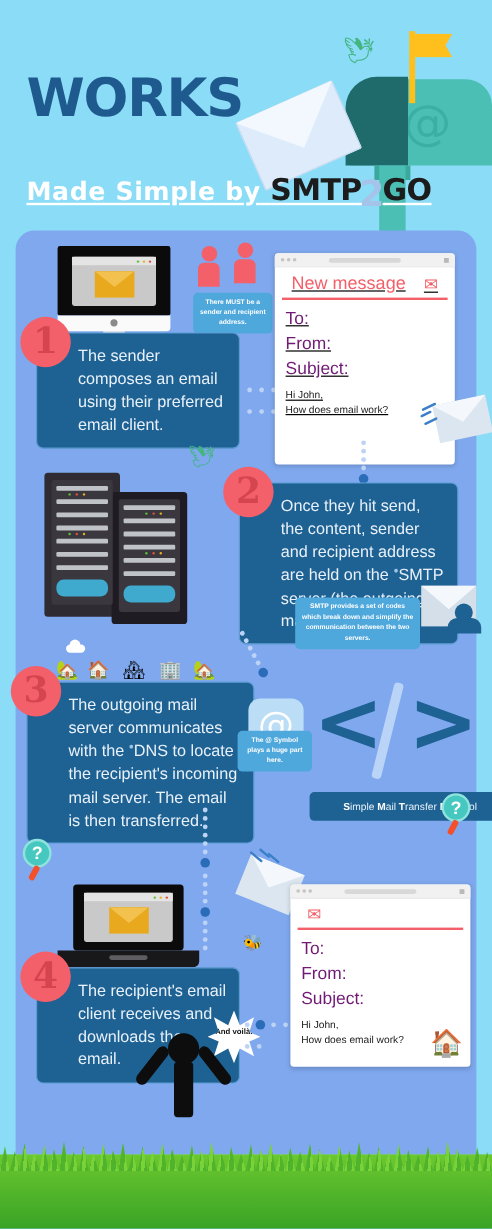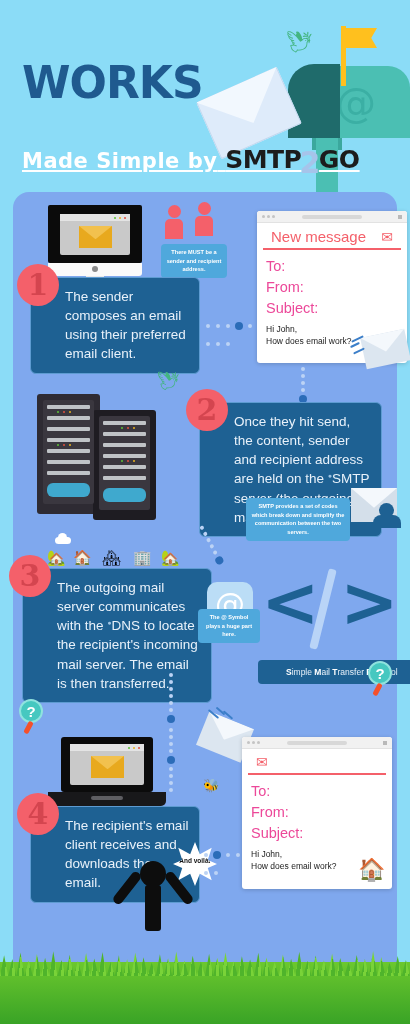--- a/index.html
+++ b/index.html
@@ -87,21 +87,21 @@
           box-shadow:0 1px 4px rgba(0,0,0,.18); }
   .winbar { height:12px; background:#F1F1F1; border-radius:3px 3px 0 0;
             position:relative; border-bottom:1px solid #E2E2E2; }
   .winbar .d { position:absolute; top:4px; width:3px; height:3px; border-radius:50%; background:#C4C4C4; }
   .winbar .u { position:absolute; left:30%; top:4px; width:40%; height:4px;
                background:#D8D8D8; border-radius:2px; }
   .winbar .sq{ position:absolute; right:5px; top:4px; width:4px; height:4px; background:#B9B9B9; }
   .wintitle { color:#F4606A; font-size:15px; padding:5px 8px 3px;
               border-bottom:2px solid #F4606A; margin:0 6px;
               display:flex; justify-content:space-between; align-items:center; }
-  .winfields { padding:6px 9px 0; font-size:14.5px; color:#ec4899; line-height:1.45; }
+  .winfields { padding:6px 9px 0; font-size:14.5px; color:#701a75; line-height:1.45; }
   .winbody { padding:4px 9px 8px; font-size:8.5px; color:#1B1B1B; line-height:1.45; }
 
   
   .mon-screen{ position:absolute; background:#0B0B0B; border-radius:2px; }
   .mon-inner { position:absolute; background:#C9C9C9; border-radius:2px; }
   .mon-bar   { position:absolute; background:#E4E4E4; }
   .env-gold  { position:absolute; background:#E8A91E; }
   .env-gold::after{ content:""; position:absolute; left:0; top:0; width:100%; height:60%;
                     background:#F2C14E; clip-path:polygon(0 0,100% 0,50% 100%); }
 
@@ -224,21 +224,21 @@
 
   <div class="stepbox" style="left:17px;top:85px;width:170px;">
     <div class="stepnum">1</div>
     <span>The sender composes an email using their preferred email client.</span>
   </div>
 
   <div class="dots h" style="left:190px;top:124px;width:58px;">
     <i></i><i></i><i></i><i class="big"></i><i></i><i></i><i></i><i></i>
   </div>
 
-  <div class="winw" style="left:244px;top:19px;width:150px;height:152px;">
+  <div class="winw" style="left:216px;top:19px;width:150px;height:176px;text-decoration:underline;">
     <div class="winbar">
       <span class="d" style="left:5px;"></span>
         <span class="d" style="left:10px;"></span>
         <span class="d" style="left:15px;"></span>
       <span class="u"></span>
         <span class="sq"></span>
     </div>
     <div class="wintitle">
       <span>New message</span>
       <span style="font-size:14px;">✉</span>

